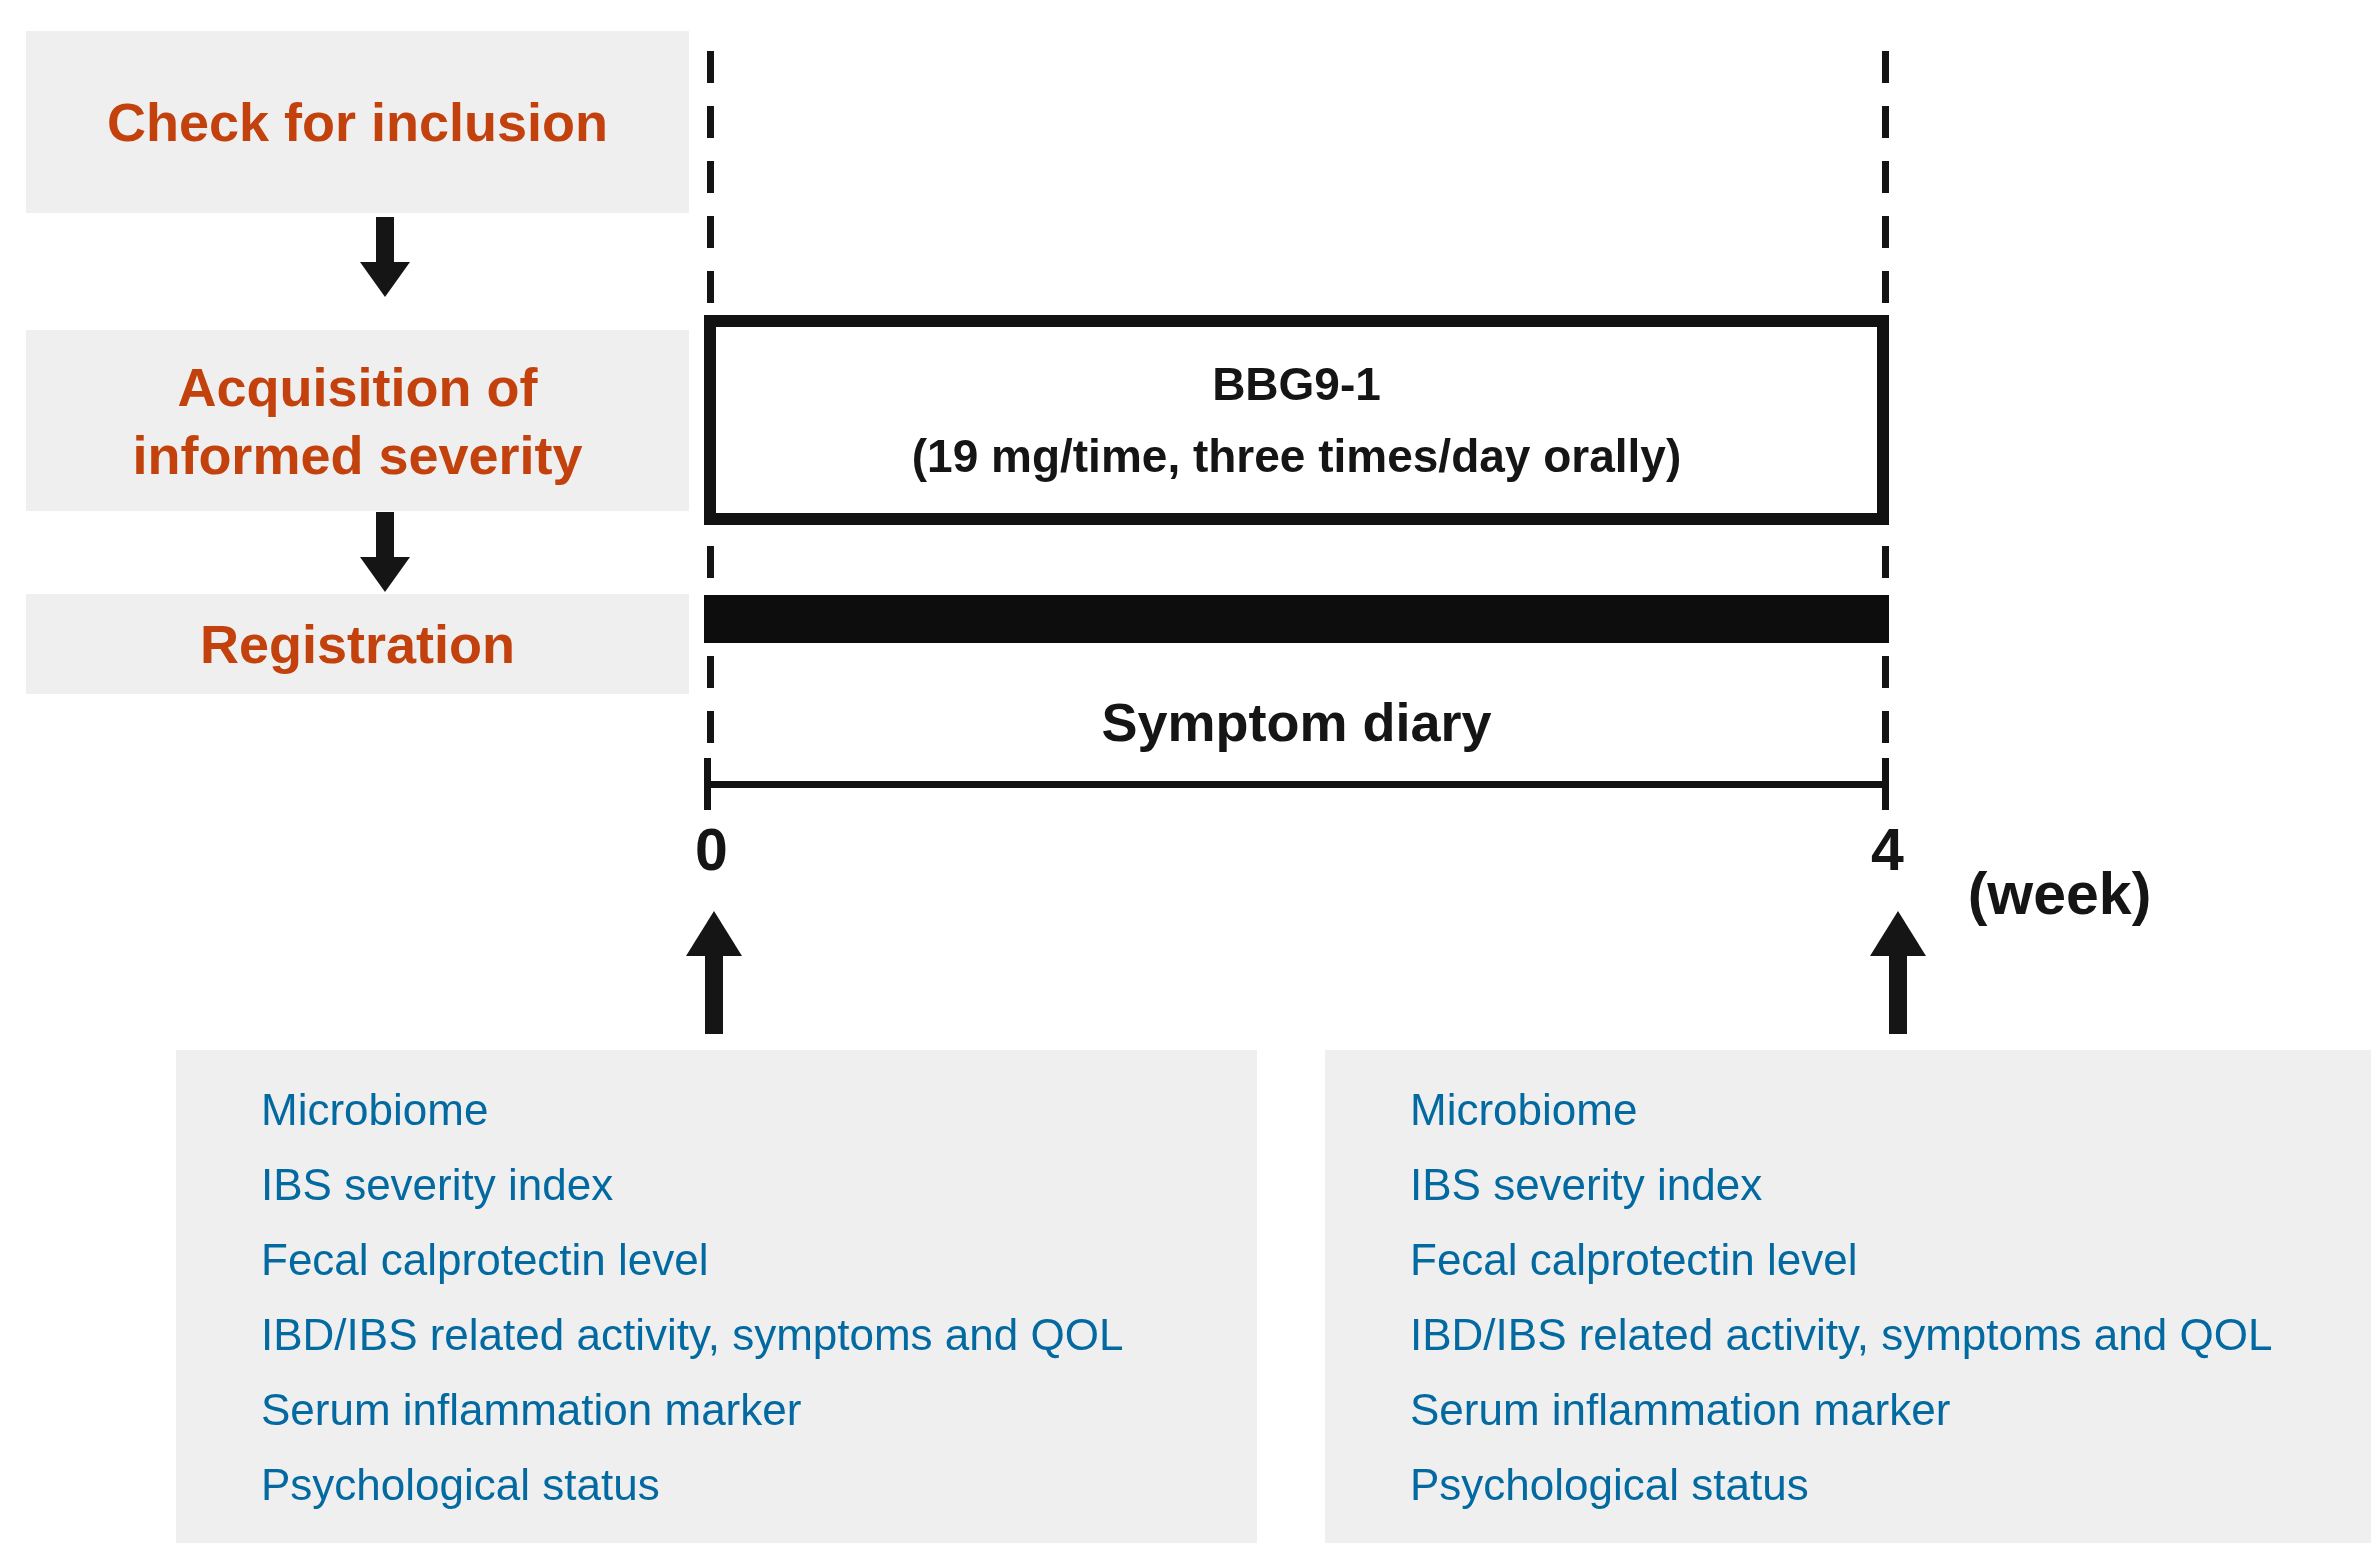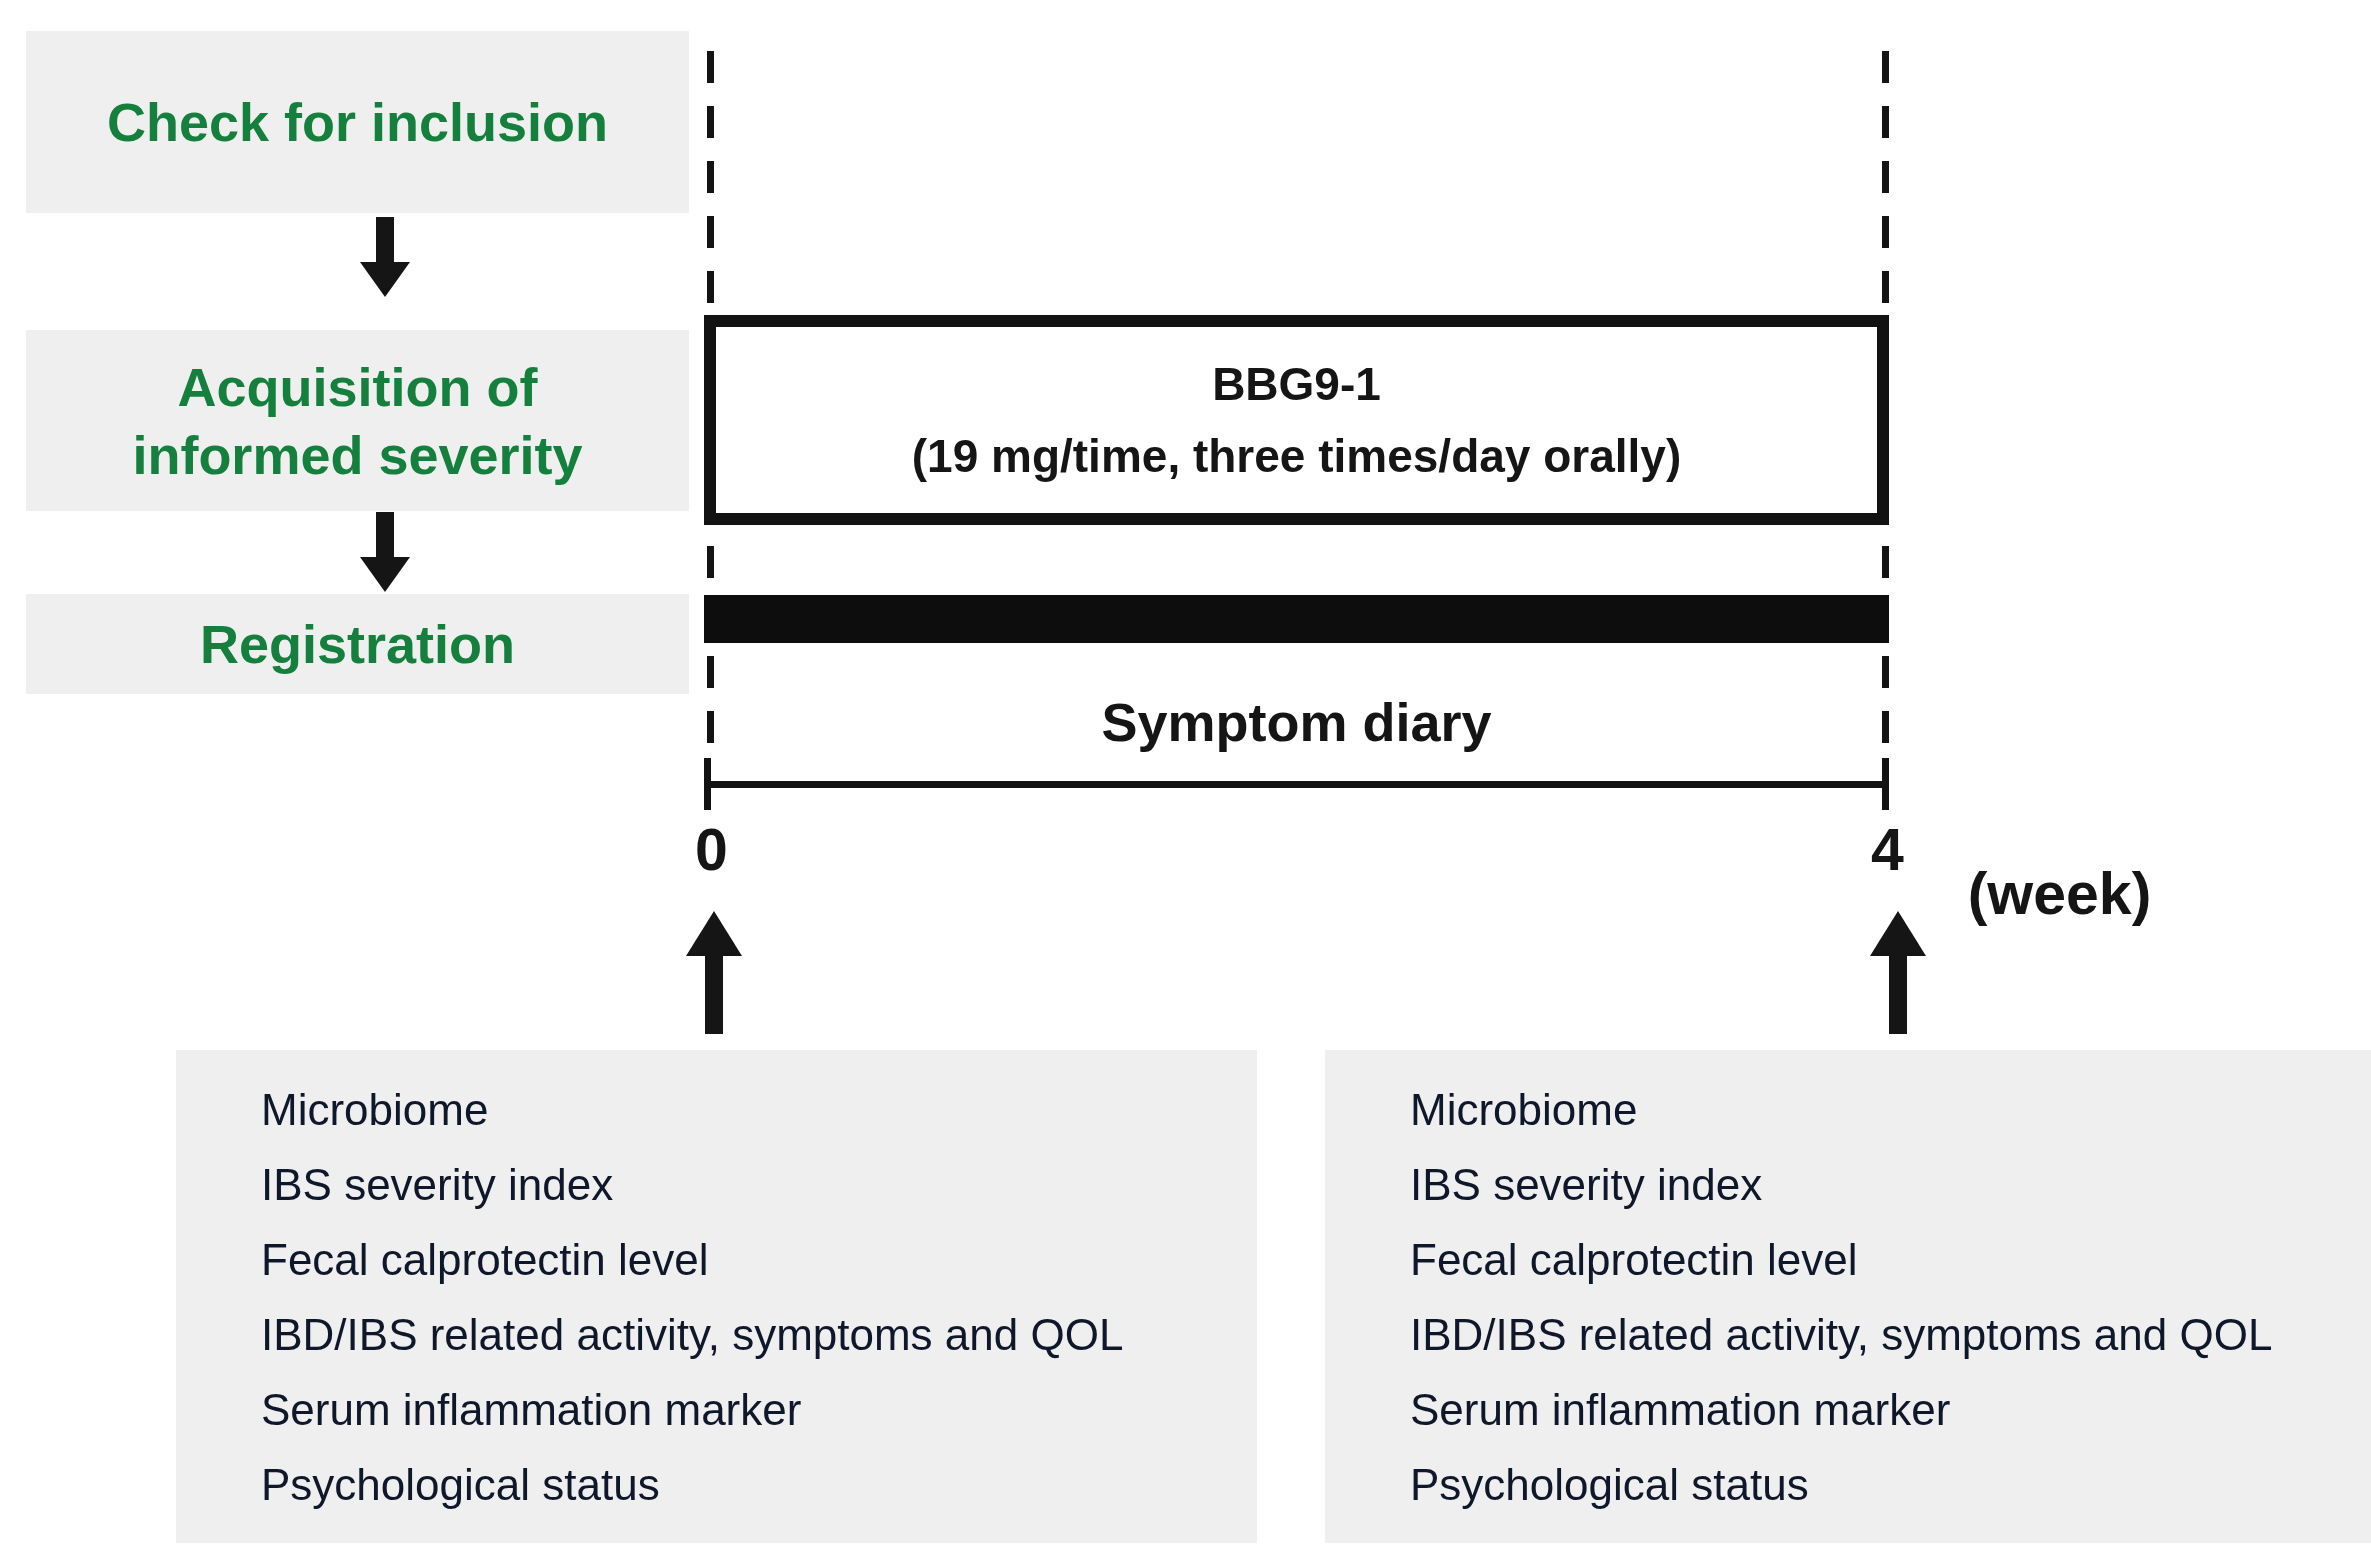--- a/index.html
+++ b/index.html
@@ -12,21 +12,21 @@
     overflow:hidden;
   }
   .graybox{
     position:absolute;
     background:#efeff0;
     display:flex;flex-direction:column;
     align-items:center;justify-content:center;
     text-align:center;
     font-weight:bold;
     font-size:54px;line-height:68px;
-    color:#15803d;
+    color:#c2410c;
   }
   .dashline{
     position:absolute;width:6.5px;
     background:repeating-linear-gradient(to bottom,#141414 0px,#141414 32px,transparent 32px,transparent 55px);
   }
   .treatbox{
     position:absolute;
     background:#ffffff;
     border:12px solid #121212;
     box-sizing:border-box;
@@ -53,21 +53,21 @@
   .arrow-up .head{width:0;height:0;border-left:28px solid transparent;border-right:28px solid transparent;border-bottom:45px solid #151515;}
   .arrow-up .shaft{width:18.6px;height:78px;background:#151515;}
   .listbox{
     position:absolute;
     background:#efeff0;
     display:flex;flex-direction:column;
     justify-content:center;
     padding-left:85px;
     box-sizing:border-box;
     font-size:44px;line-height:75px;
-    font-weight:400;color:#0f172a;
+    font-weight:400;color:#0369a1;
     text-align:left;
   }
 </style>
 </head>
 <body>
 
 <div class="canvas">
 
   <div class="graybox" style="left:26px;top:31px;width:663px;height:182px;">
     <div>Check for inclusion</div>

